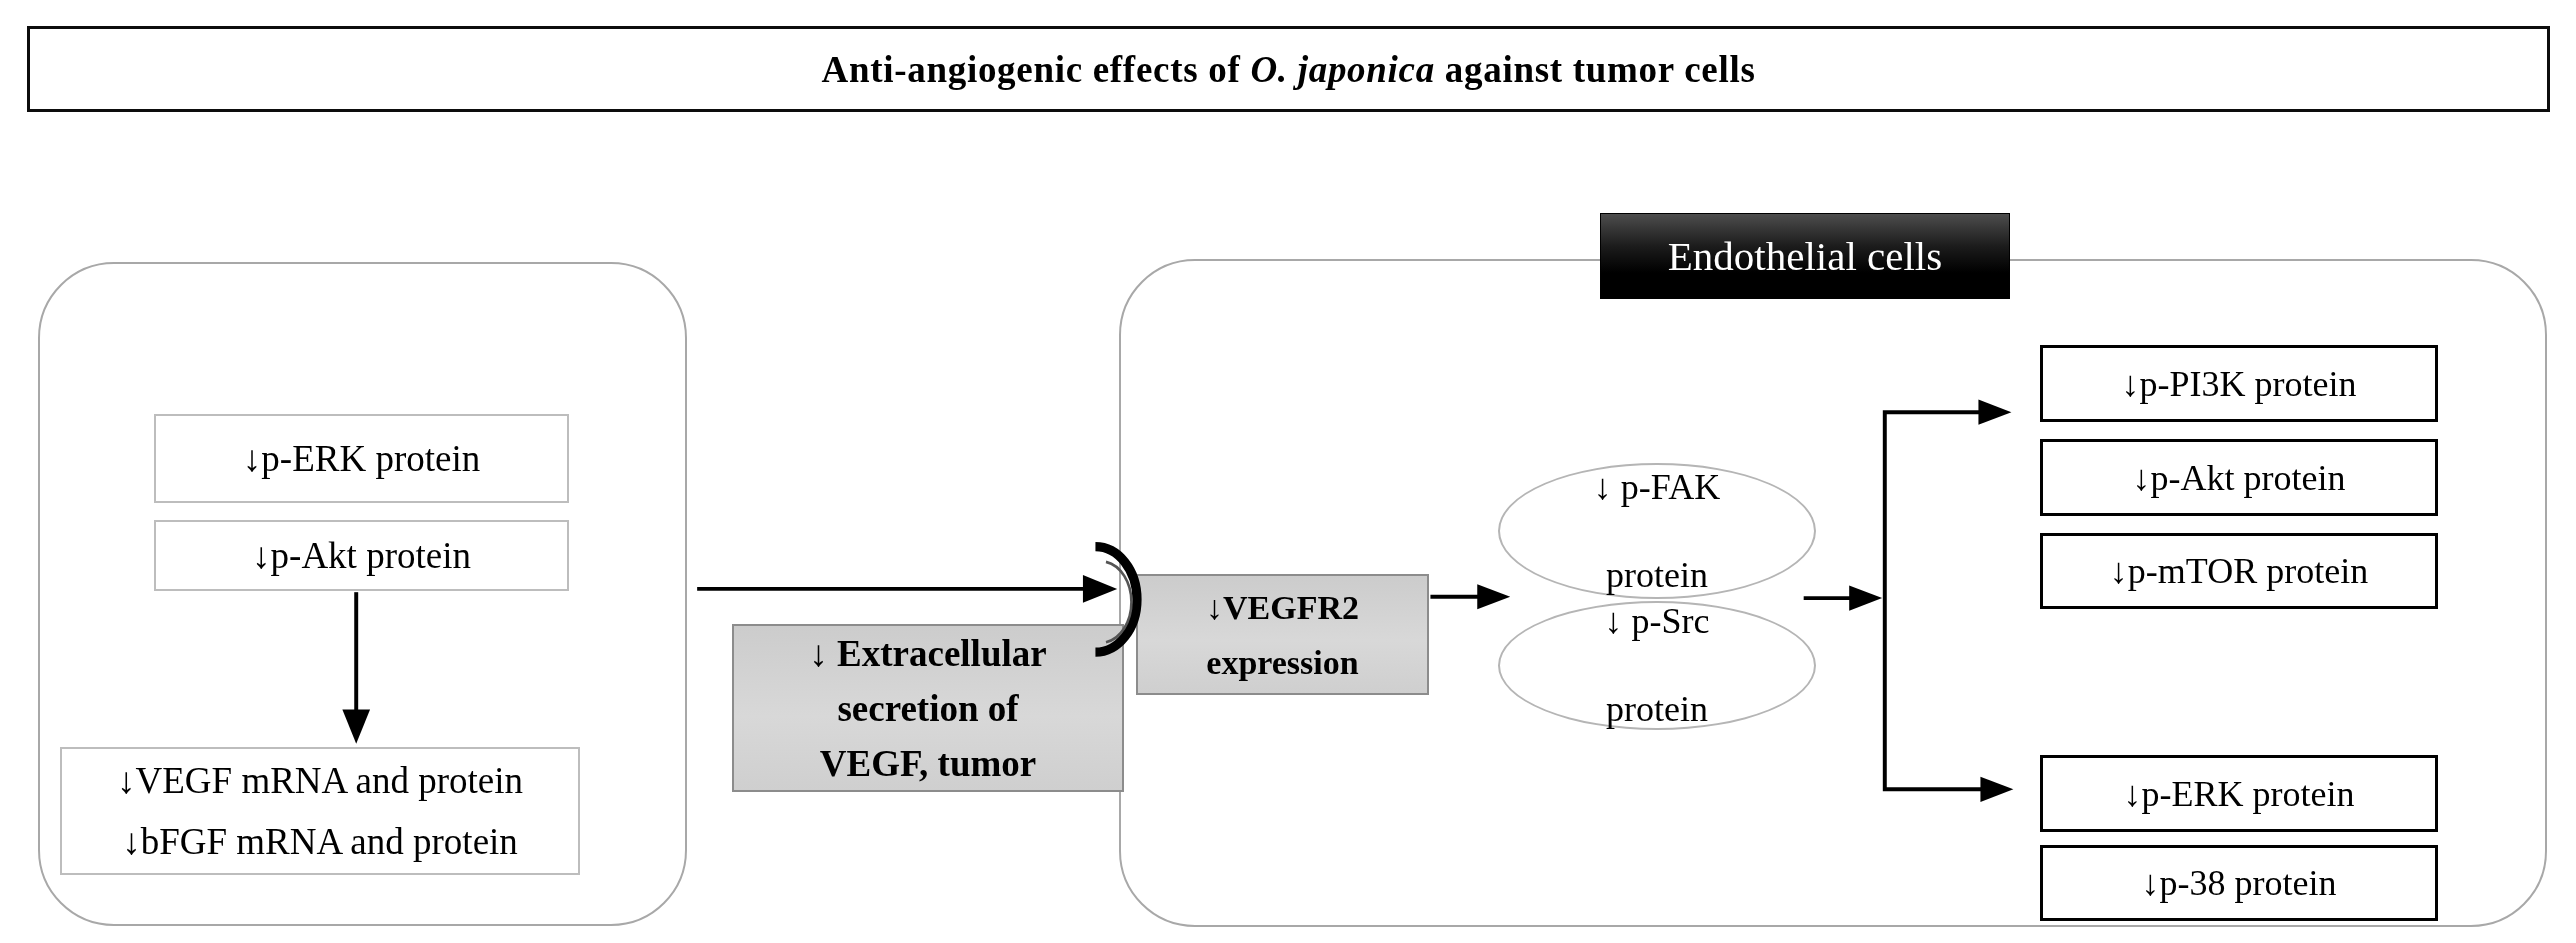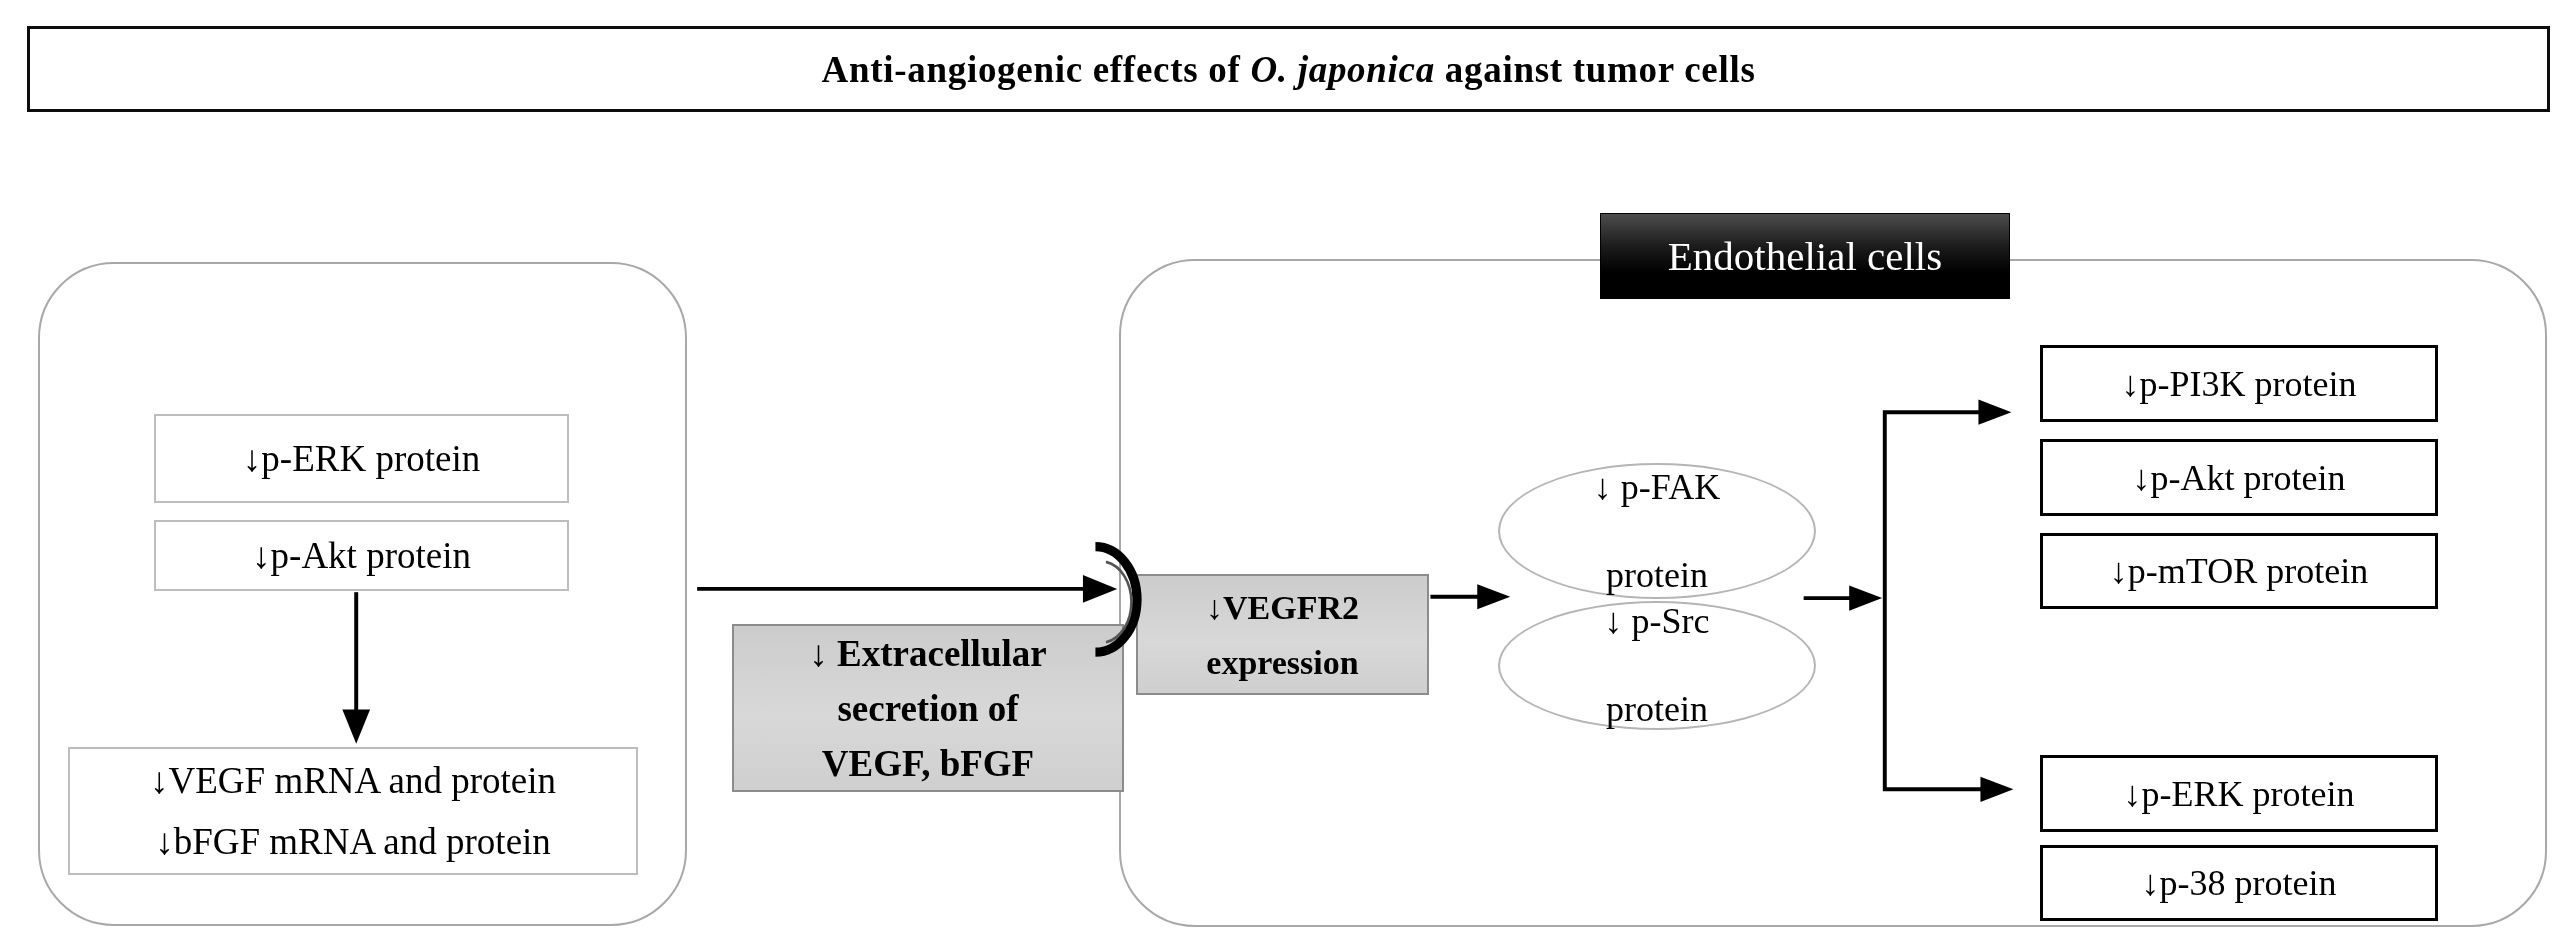--- a/index.html
+++ b/index.html
@@ -36,21 +36,21 @@
   .endo-header{left:1600px;top:213px;width:410px;height:86px;}
 
   
   .lightbox{
     border:2px solid #bdbdbd;background:#ffffff;
     display:flex;align-items:center;justify-content:center;
     font-size:37px;z-index:3;
   }
   .perk-box{left:154px;top:414px;width:415px;height:89px;}
   .pakt-box{left:154px;top:520px;width:415px;height:71px;}
-  .vegf-box{left:68px;top:747px;width:570px;height:128px;flex-direction:column;line-height:61px;}
+  .vegf-box{left:60px;top:747px;width:520px;height:128px;flex-direction:column;line-height:61px;}
 
   
   .graybox{
     background:linear-gradient(180deg,#cccccc 0%,#d8d8d8 55%,#cfcfcf 100%);
     border:2px solid #8c8c8c;
     display:flex;flex-direction:column;align-items:center;justify-content:center;
     font-weight:bold;z-index:3;
   }
   .extracellular-box{left:732px;top:624px;width:392px;height:168px;font-size:37px;line-height:55px;}
   .vegfr2-box{left:1136px;top:530px;width:293px;height:121px;font-size:34px;line-height:55px;z-index:4;margin-top:44px;}
@@ -103,21 +103,21 @@
     <span>↓p-Akt protein</span>
   </div>
   <div class="abs lightbox vegf-box">
     <span>↓VEGF mRNA and protein</span>
     <span>↓bFGF mRNA and protein</span>
   </div>
 
   <div class="abs graybox extracellular-box">
     <span>↓ Extracellular</span>
     <span>secretion of</span>
-    <span>VEGF, bFGF</span>
+    <span>VEGF, tumor</span>
   </div>
 
   <div class="abs graybox vegfr2-box">
     <span>↓VEGFR2</span>
     <span>expression</span>
   </div>
 
   <div class="abs ellipse fak-ellipse">
     <span>↓ p-FAK</span>
     <span>protein</span>

